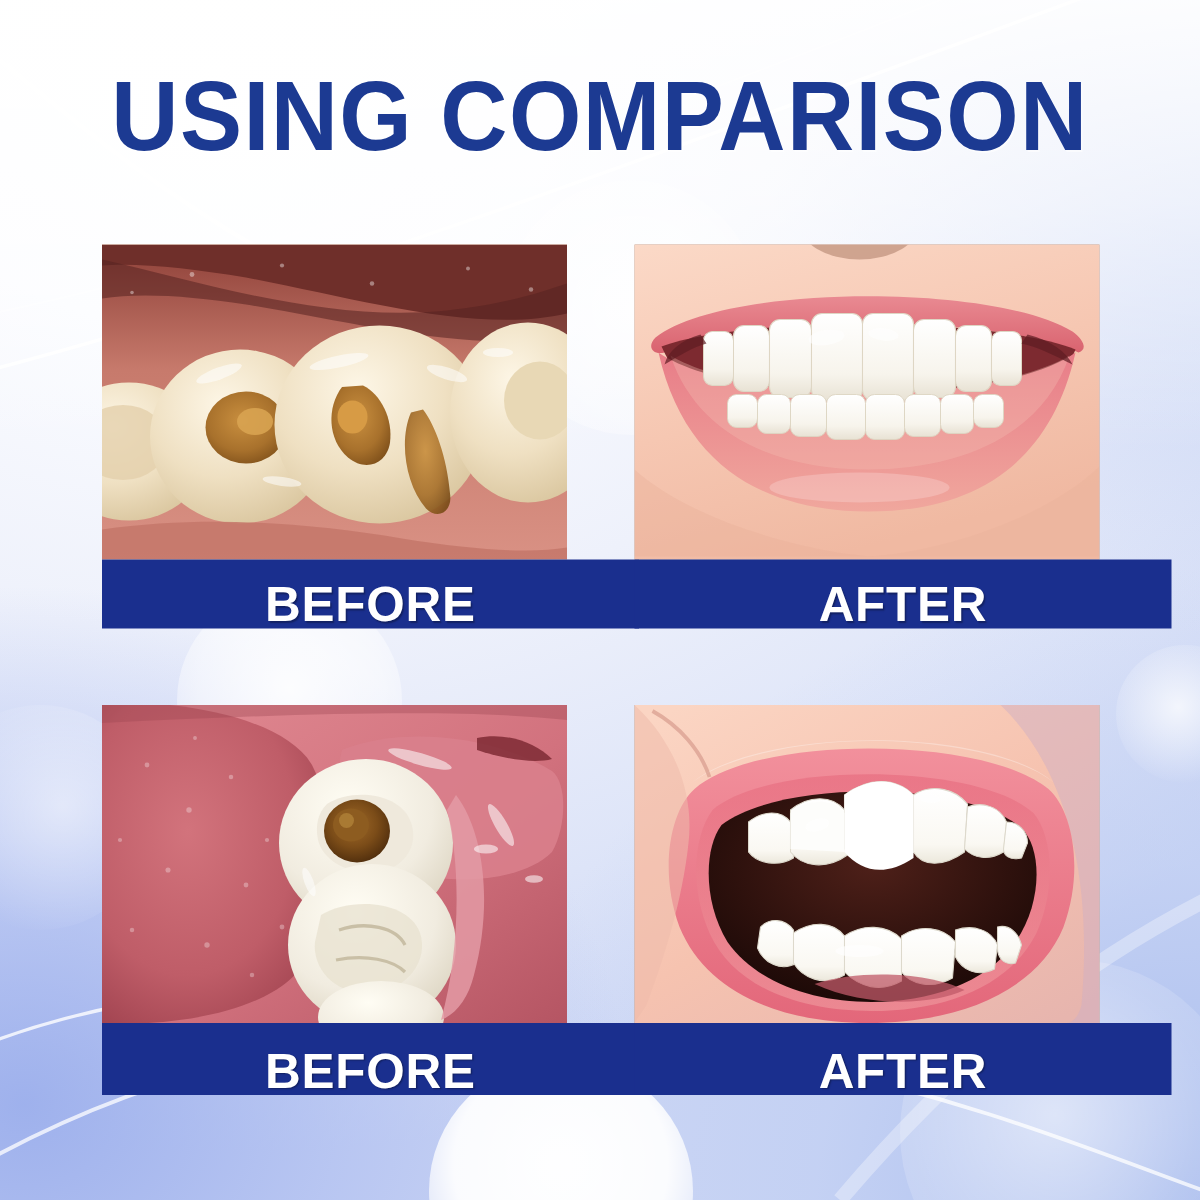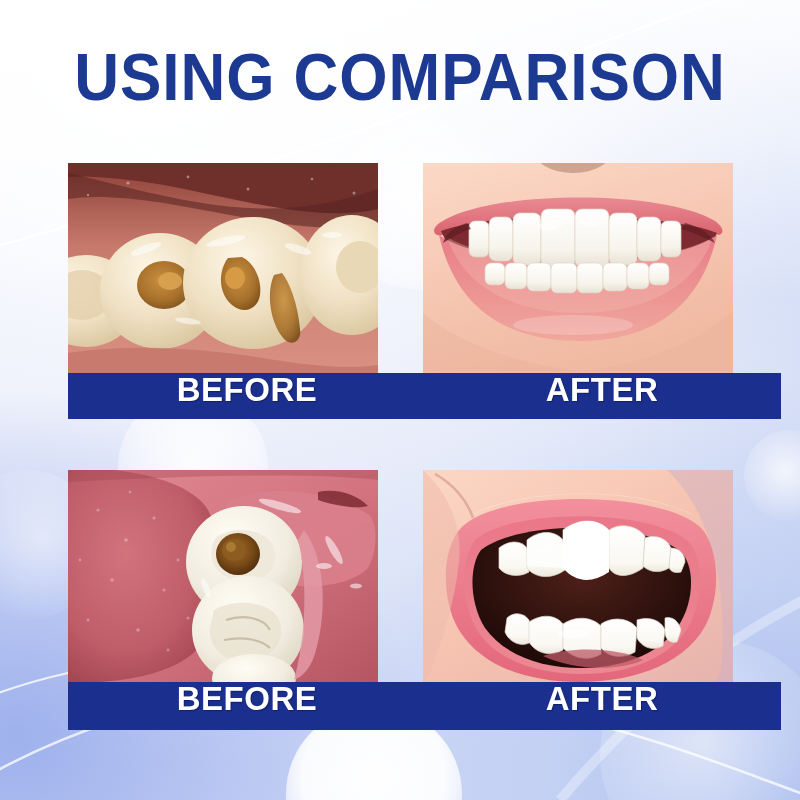--- a/index.html
+++ b/index.html
@@ -138,21 +138,21 @@
   .card-bl .photo, .card-br .photo { height: 212px; }
 
   .photo svg { display: block; width: 100%; height: 100%; }
 
   .label-bar {
     position: relative;
     width: 358px;
     height: 46px;
     background: #1a2f8e;
     display: flex;
-    align-items: flex-start;
+    align-items: flex-end;
     justify-content: center;
   }
   .card-bl .label-bar, .card-br .label-bar { height: 48px; }
 
   .label-bar span {
     color: #ffffff;
     font-family: "Liberation Sans", sans-serif;
     font-weight: bold;
     font-size: 33px;
     letter-spacing: 0.5px;

